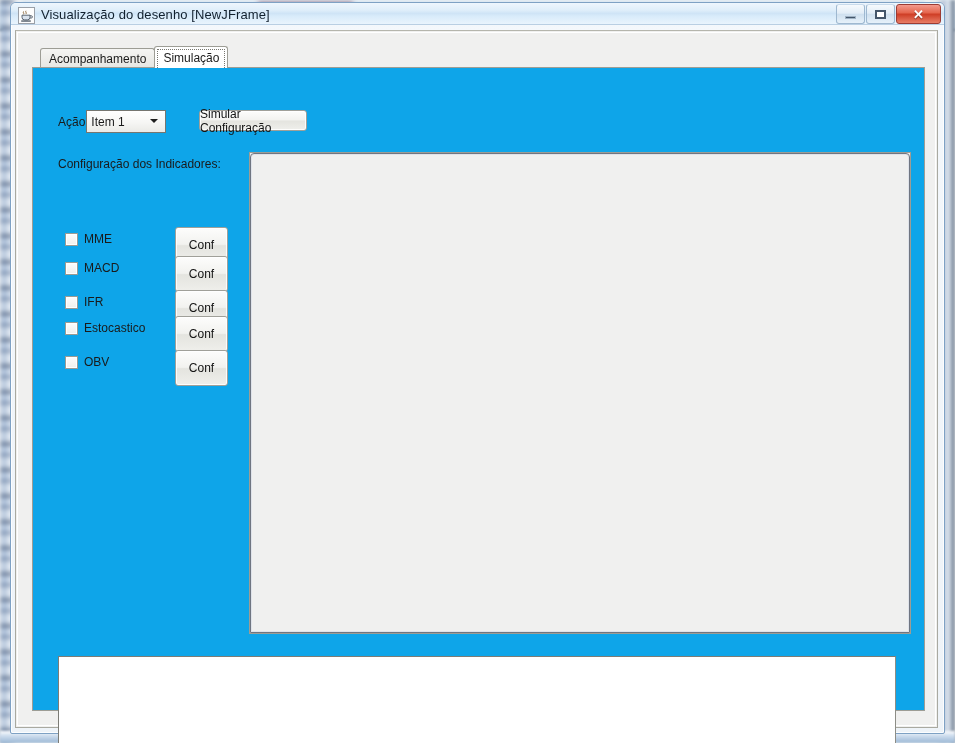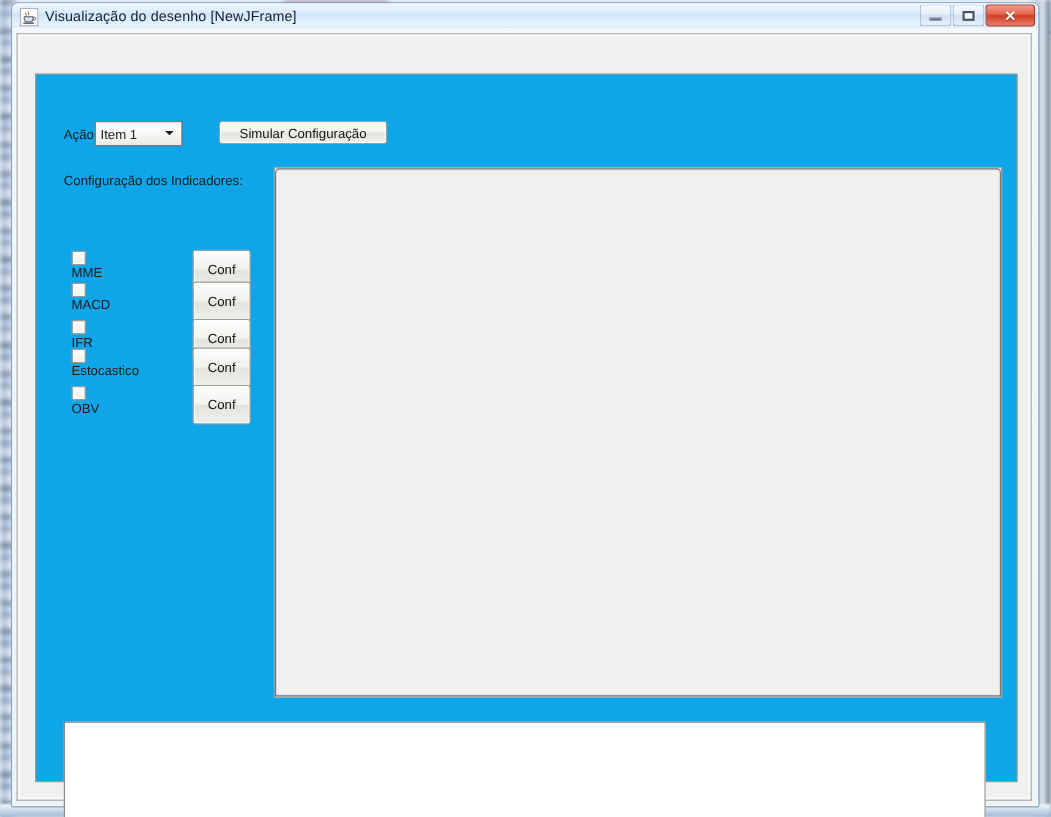--- a/index.html
+++ b/index.html
@@ -218,32 +218,32 @@
     font-size: 12px; color: #131313;
     border: 1px solid #a0a099;
     border-radius: 3px;
     background: linear-gradient(180deg,#fdfdfc 0%, #f2f2ef 48%, #e4e4df 52%, #efefeb 100%);
     display: flex; align-items: center; justify-content: center;
     box-sizing: border-box;
     box-shadow: 0 0 0 1px rgba(255,255,255,.85) inset;
   }
   .btn-simular {
     position: absolute; left: 141px; top: 0;
-    width: 153px; height: 21px;
+    width: 108px; height: 21px;
   }
 
   
   .indic-title {
     position: absolute; left: 25px; top: 89px;
     font-size: 12px; color: #1a1a1a;
   }
   .indic-row {
     position: absolute; left: 32px;
     height: 18px;
-    display: flex; align-items: flex-start; flex-direction: column;
+    display: flex; align-items: flex-end;
   }
   .cb {
     width: 13px; height: 13px;
     border: 1px solid #9b9b94;
     background: linear-gradient(180deg,#fdfdfd 0%, #f0f0ee 100%);
     box-shadow: 0 0 0 1px #ffffff inset;
     box-sizing: border-box;
     margin-right: 6px;
     flex: none;
   }
@@ -360,20 +360,29 @@
       </div>
       <div class="win-btn close">
         <span class="glyph-x">✕</span>
       </div>
     </div>
   </div>
 
   <div class="window-body">
     <div class="window-body-inner">
 
+      <div class="tabstrip">
+        <div class="tab inactive">
+          <span>Acompanhamento</span>
+        </div>
+        <div class="tab active">
+          <span>Simulação</span>
+          <span class="focus-ring"></span>
+        </div>
+      </div>
 
       <div class="tabpanel">
 
         <div class="action-row">
           <span class="action-label">Ação</span>
           <div class="combo">
             <span class="combo-value">Item 1</span>
             <span class="arrow"></span>
           </div>
           <div class="btn btn-simular">

